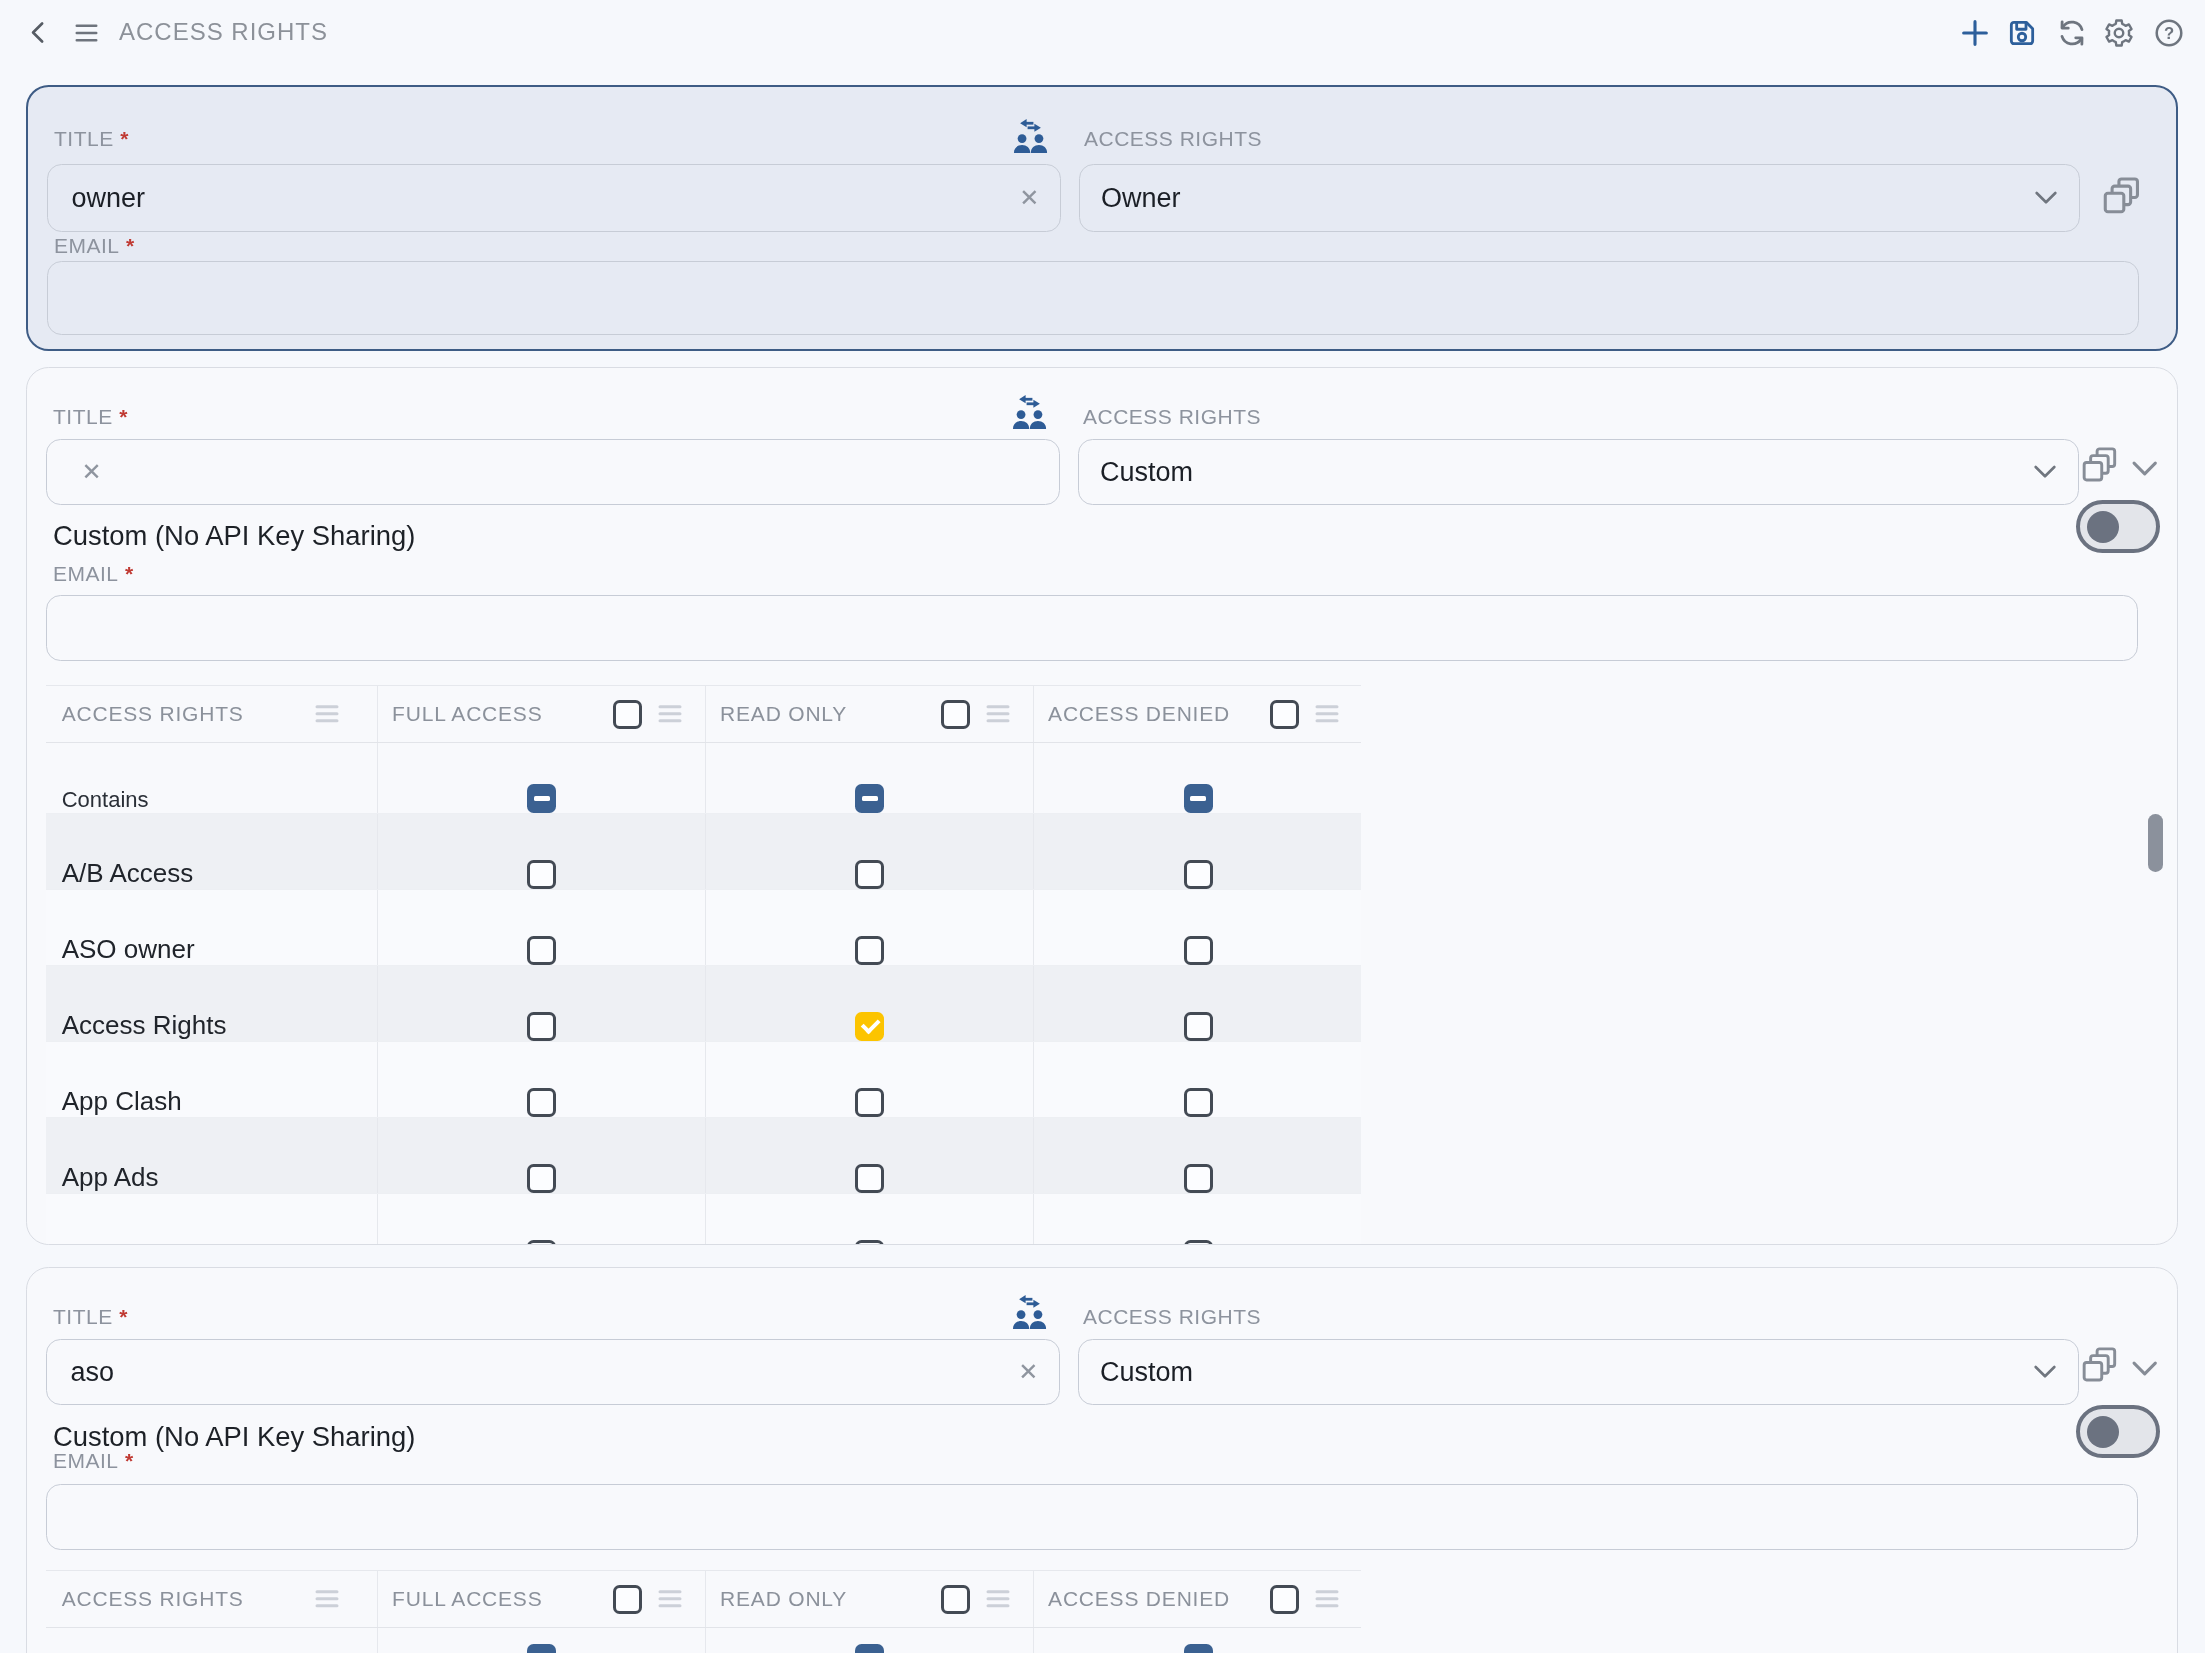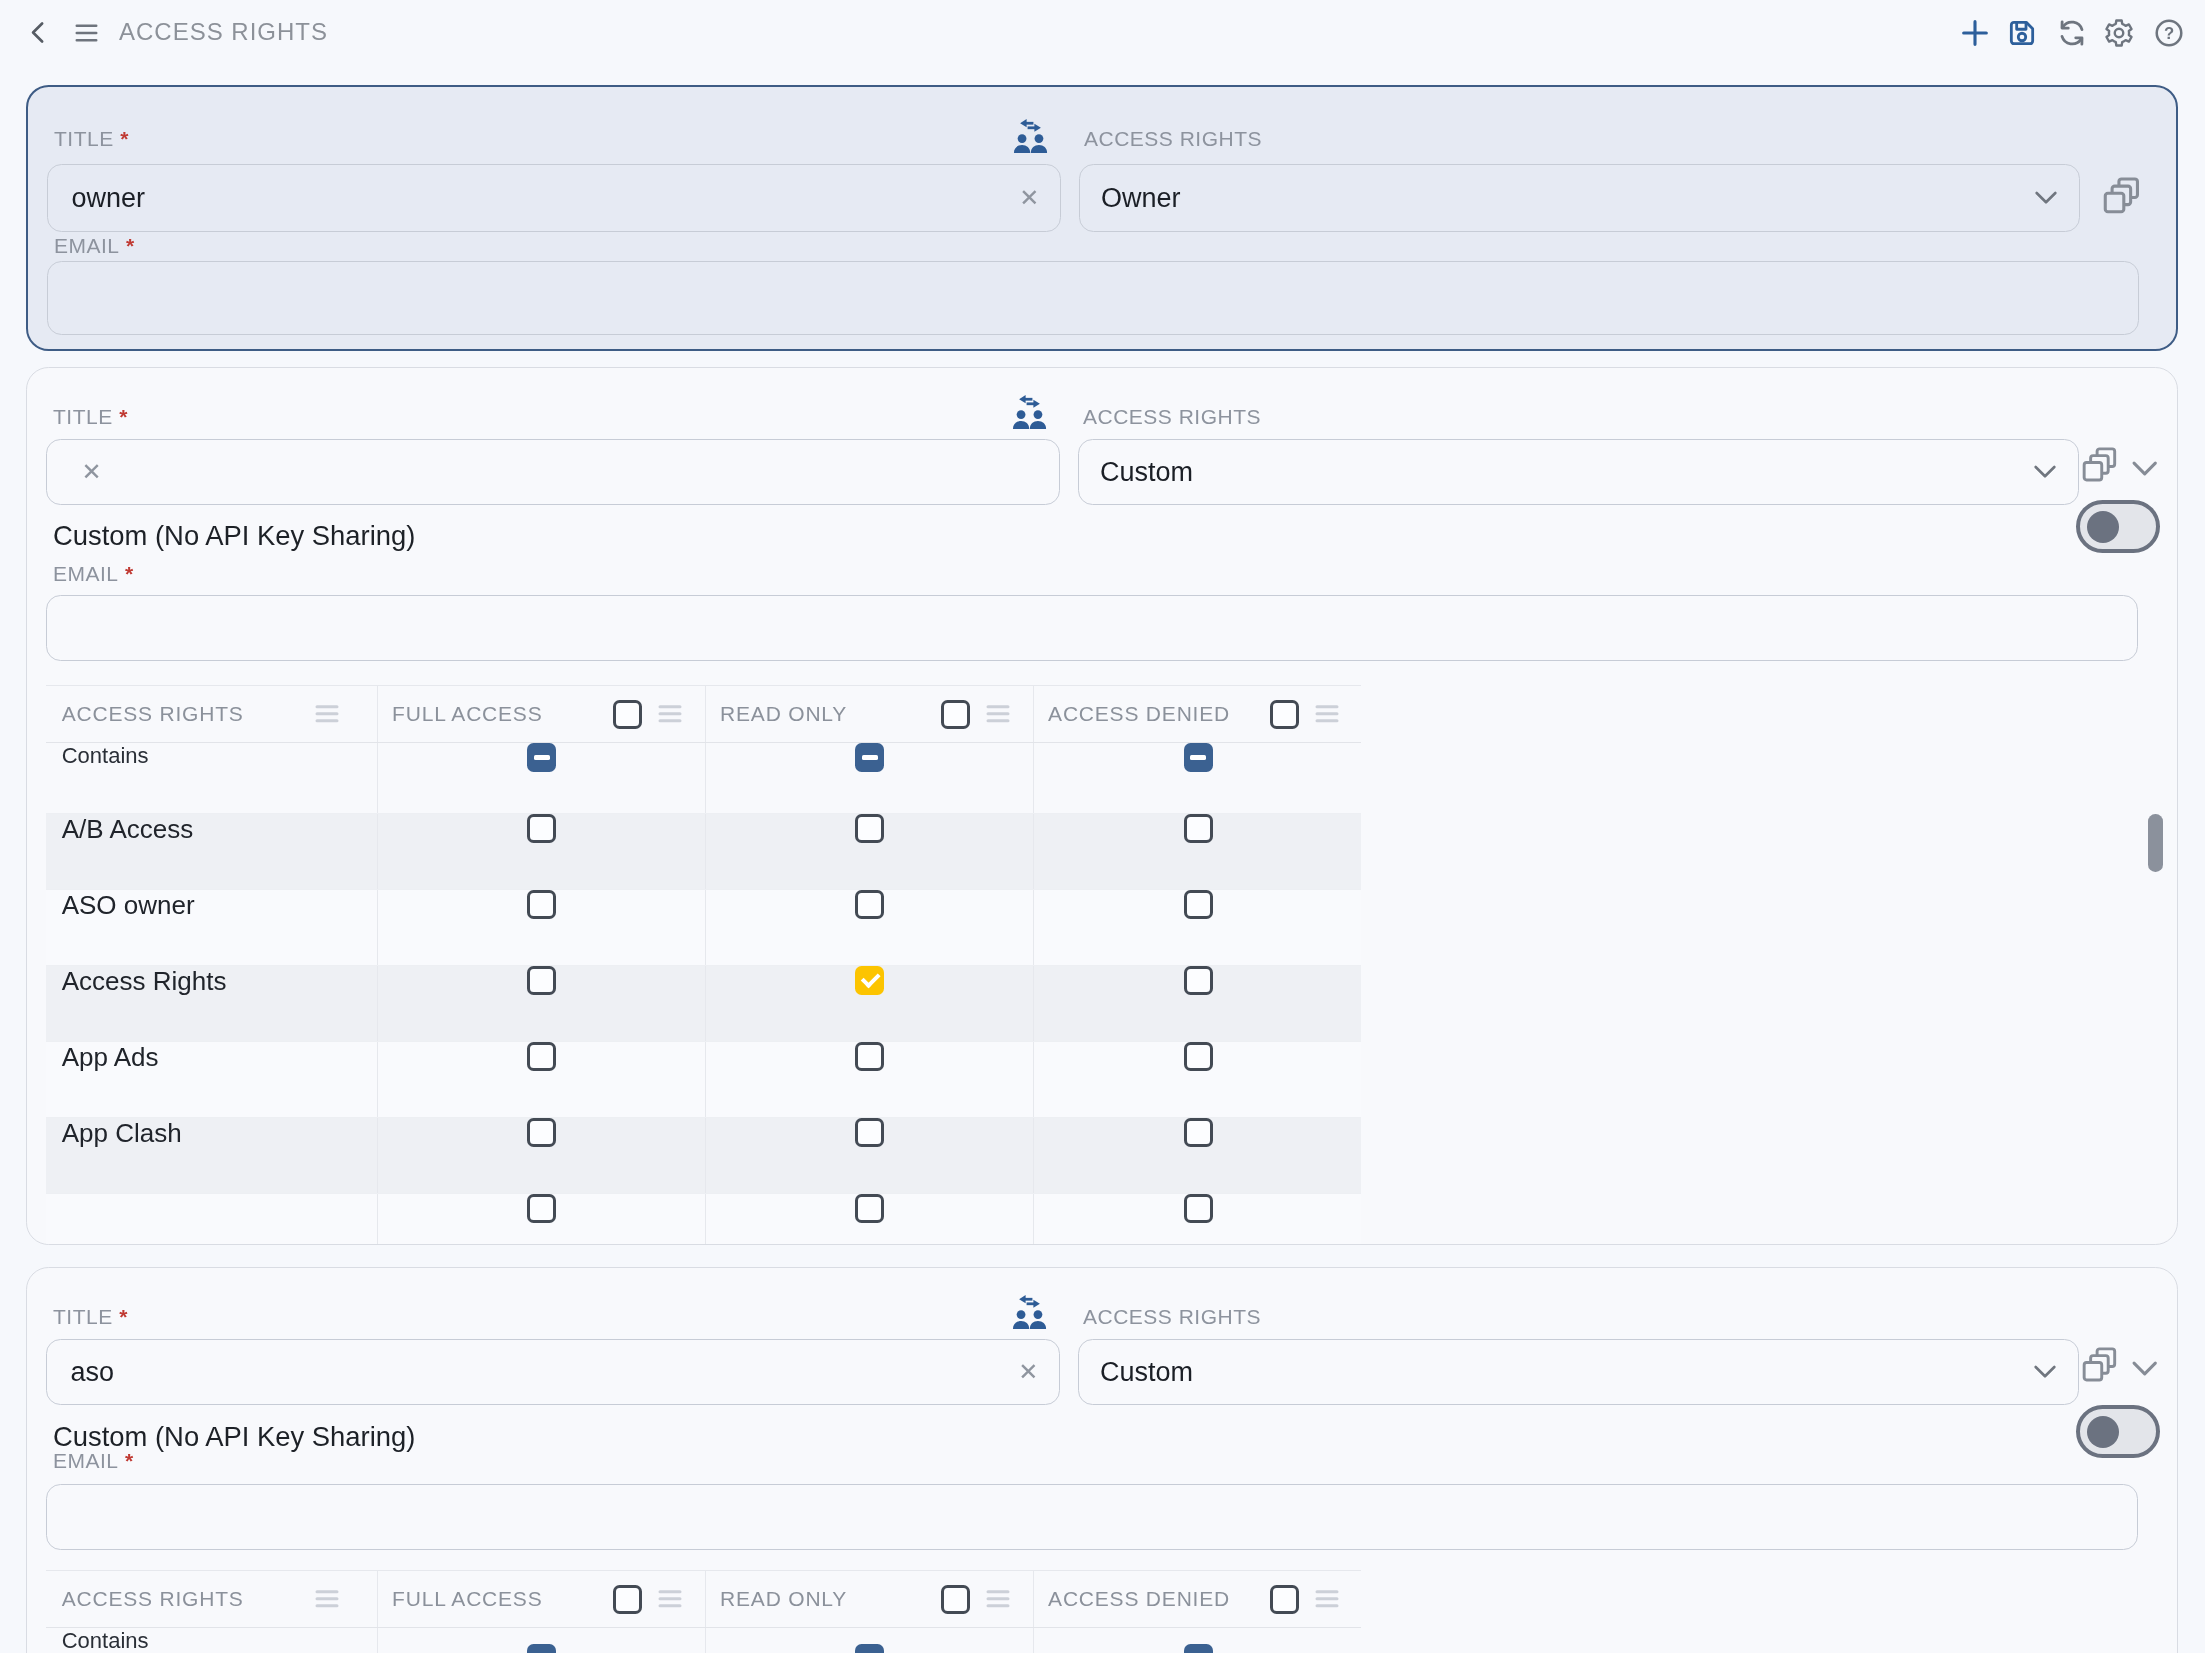--- a/index.html
+++ b/index.html
@@ -52,21 +52,21 @@
   .hmenu{margin-left:16px;margin-right:23.4px;flex:none;cursor:pointer;}
   .c1 .hmenu{margin-left:auto;margin-right:19.4px;}
   .hcell .cb{margin-left:auto;flex:none;}
 
   .trow{display:grid;grid-template-columns:331px 328px 328px 329px;height:76px;
     border-bottom:0.8px solid #edeff3;}
   .trow.contains{height:71px;}
   .tbody .trow:nth-child(even){background:#eef0f4;}
   .tbody .trow:nth-child(odd){background:#f9fafd;}
   .tbody .trow:first-child{background:transparent;}
-  .rcell{display:flex;align-items:flex-start;justify-content:center;border-left:0.8px solid #e6e8ed;}
+  .rcell{display:flex;align-items:flex-end;justify-content:center;border-left:0.8px solid #e6e8ed;}
   .rcell.rlabel{justify-content:flex-start;border-left:none;padding-left:15.3px;
     font-size:26px;color:#20242b;}
   .trow.contains .rlabel{font-size:22px;color:#2a2f37;font-weight:500;}
 
   .clip-top .rcell:not(.rlabel){align-items:flex-start;}
   .clip-top .cb{margin-top:16px;}
 
   
   .cb{width:29px;height:29px;border-radius:6.5px;cursor:pointer;
     border:3.2px solid #434a54;background:#fcfdff;}
@@ -319,35 +319,35 @@
           </div>
           <div class="rcell">
             <div class="cb chk"></div>
           </div>
           <div class="rcell">
             <div class="cb"></div>
           </div>
         </div>
         <div class="trow">
           <div class="rcell rlabel">
+            <span>App Clash</span>
+          </div>
+          <div class="rcell">
+            <div class="cb"></div>
+          </div>
+          <div class="rcell">
+            <div class="cb"></div>
+          </div>
+          <div class="rcell">
+            <div class="cb"></div>
+          </div>
+        </div>
+        <div class="trow">
+          <div class="rcell rlabel">
             <span>App Ads</span>
-          </div>
-          <div class="rcell">
-            <div class="cb"></div>
-          </div>
-          <div class="rcell">
-            <div class="cb"></div>
-          </div>
-          <div class="rcell">
-            <div class="cb"></div>
-          </div>
-        </div>
-        <div class="trow">
-          <div class="rcell rlabel">
-            <span>App Clash</span>
           </div>
           <div class="rcell">
             <div class="cb"></div>
           </div>
           <div class="rcell">
             <div class="cb"></div>
           </div>
           <div class="rcell">
             <div class="cb"></div>
           </div>

